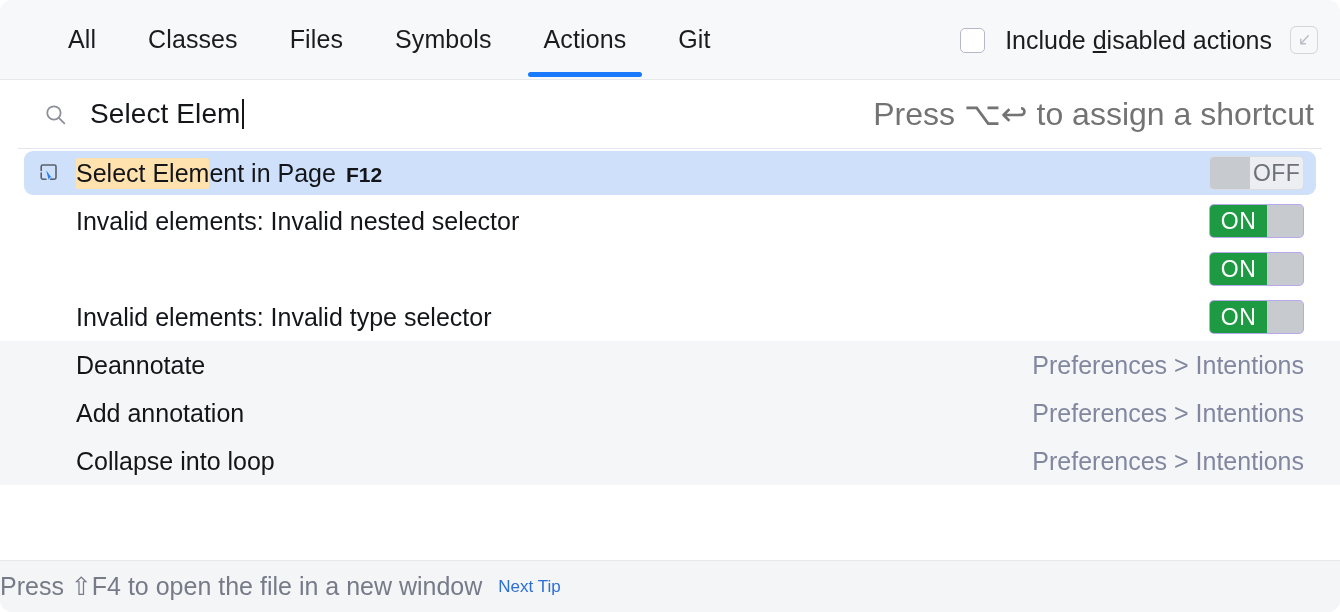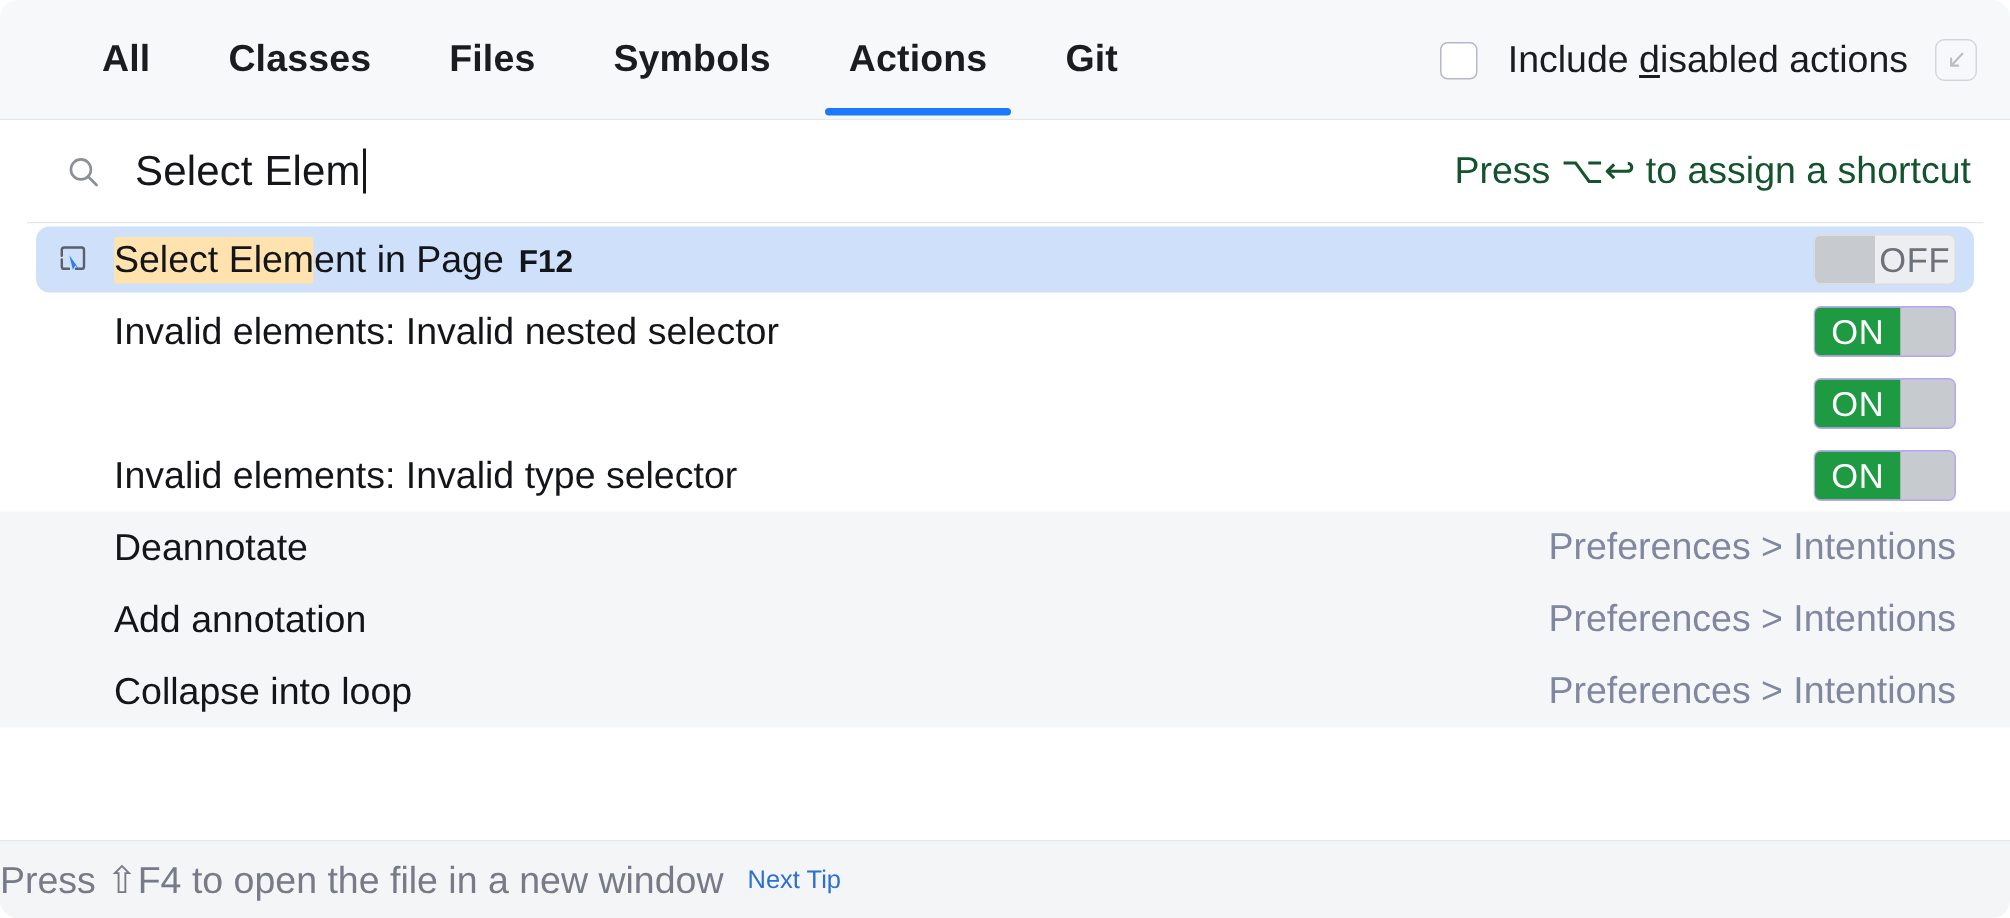--- a/index.html
+++ b/index.html
@@ -44,21 +44,20 @@
   .tab {
     position: relative;
     font-size: 25px;
     color: #1b1c20;
     padding: 0 26px;
     height: 100%;
     display: flex;
     align-items: center;
     cursor: default;
     letter-spacing: 0.1px;
-    font-weight: bold;
   }
   .tab.active::after {
     content: "";
     position: absolute;
     left: 10px;
     right: 10px;
     bottom: 2px;
     height: 5px;
     border-radius: 3px;
     background: #1a7afb;
@@ -140,22 +139,22 @@
   .caret {
     display: inline-block;
     width: 2px;
     height: 30px;
     background: #14161a;
     margin-left: 1px;
   }
   .search-hint {
     position: absolute;
     right: 26px;
-    font-size: 25px;
-    color: #14532d;
+    font-size: 32px;
+    color: #737373;
     white-space: nowrap;
   }
   .divider {
     height: 1px;
     background: #e3e6ea;
     margin: 0 18px;
   }
 
   
   .results {

